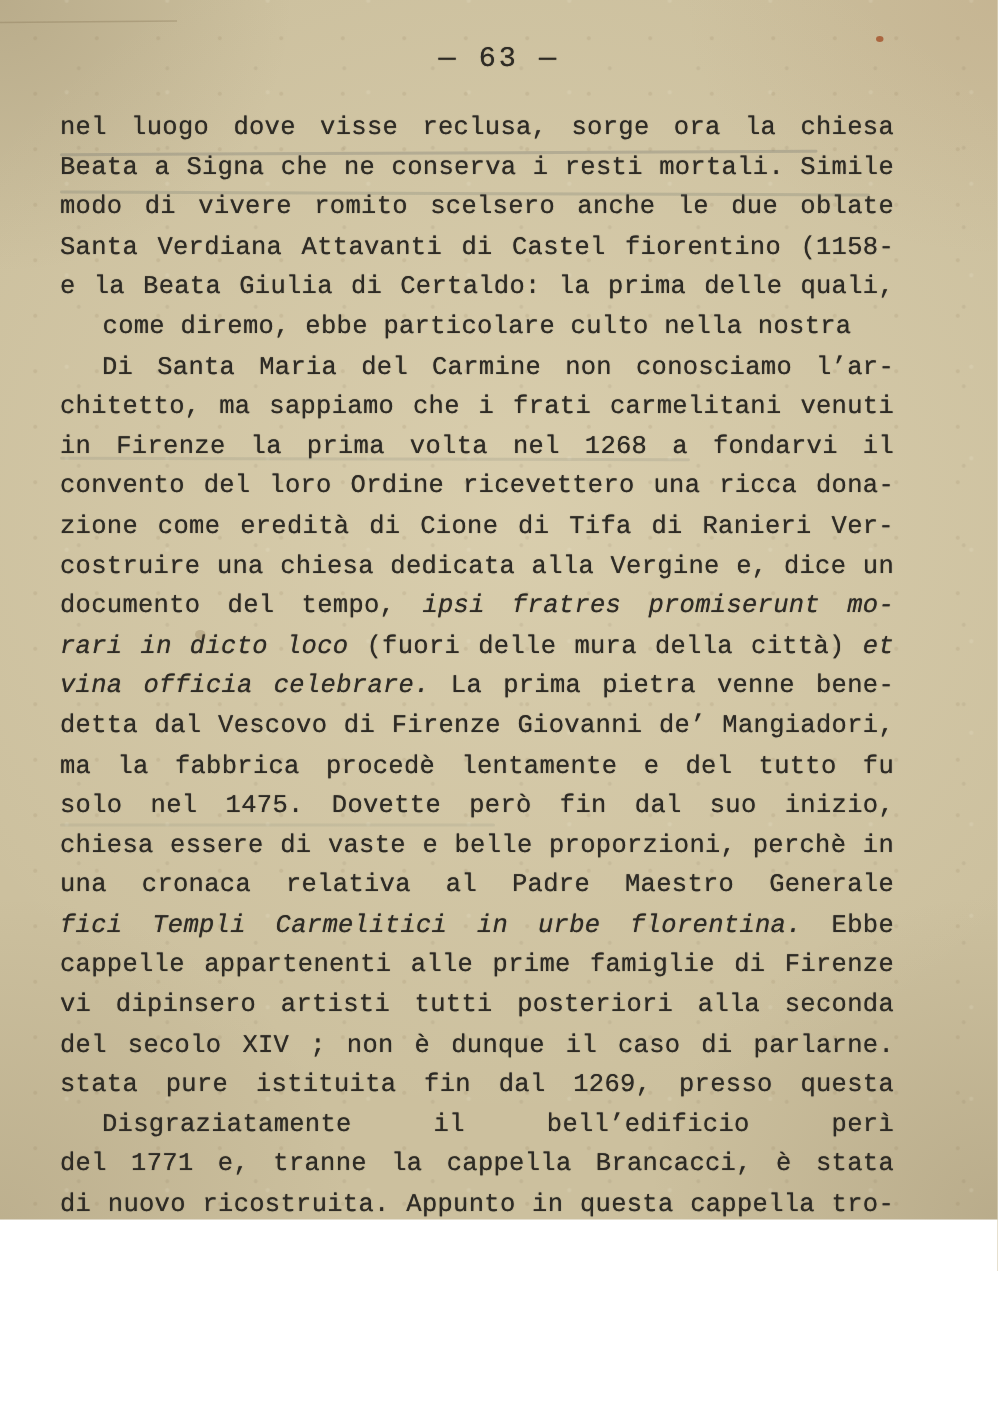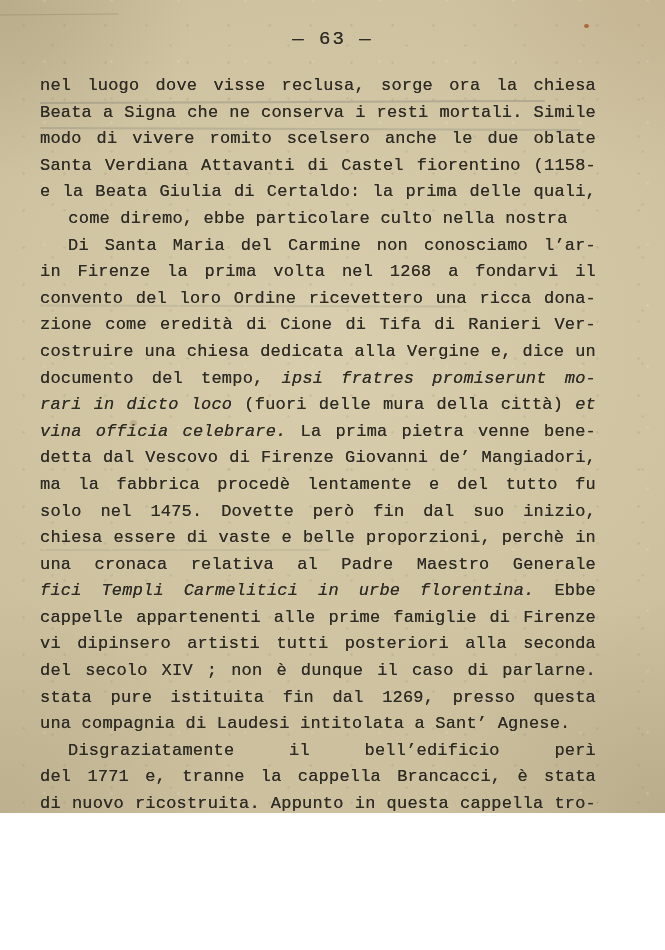--- a/index.html
+++ b/index.html
@@ -91,38 +91,38 @@
   <div class="header">— 63 —</div>
 
   <div class="body-text">
       <div class="line"><span class="">nel luogo dove visse reclusa, sorge ora la chiesa della</span></div>
       <div class="line"><span class="">Beata a Signa che ne conserva i resti mortali. Simile</span></div>
       <div class="line"><span class="">modo di vivere romito scelsero anche le due oblate</span></div>
       <div class="line"><span class="">Santa Verdiana Attavanti di Castel fiorentino (1158-1222)</span></div>
       <div class="line"><span class="">e la Beata Giulia di Certaldo: la prima delle quali,</span></div>
       <div class="line end"><span class="">come diremo, ebbe particolare culto nella nostra città.</span></div>
       <div class="line indent"><span class="">Di Santa Maria del Carmine non conosciamo l’ar-</span></div>
+      <div class="line"><span class="">chitetto, ma sappiamo che i frati carmelitani venuti</span></div>
       <div class="line"><span class="">in Firenze la prima volta nel 1268 a fondarvi il sesto</span></div>
       <div class="line"><span class="">convento del loro Ordine ricevettero una ricca dona-</span></div>
       <div class="line"><span class="">zione come eredità di Cione di Tifa di Ranieri Ver-</span></div>
       <div class="line"><span class="">costruire una chiesa dedicata alla Vergine e, dice un</span></div>
       <div class="line"><span class="">documento del tempo, </span><span class="it">ipsi fratres promiserunt mo-</span></div>
       <div class="line"><span class="it">rari in dicto loco </span><span class="">(fuori delle mura della città) </span><span class="it">et di-</span></div>
       <div class="line"><span class="it">vina officia celebrare. </span><span class="">La prima pietra venne bene-</span></div>
       <div class="line"><span class="">detta dal Vescovo di Firenze Giovanni de’ Mangiadori,</span></div>
       <div class="line"><span class="">ma la fabbrica procedè lentamente e del tutto fu finita</span></div>
       <div class="line"><span class="">solo nel 1475. Dovette però fin dal suo inizio, questa</span></div>
       <div class="line"><span class="">chiesa essere di vaste e belle proporzioni, perchè in</span></div>
       <div class="line"><span class="">una cronaca relativa al Padre Maestro Generale Gallico</span></div>
       <div class="line"><span class="it">fici Templi Carmelitici in urbe florentina. </span><span class="">Ebbe molte</span></div>
       <div class="line"><span class="">cappelle appartenenti alle prime famiglie di Firenze e</span></div>
       <div class="line"><span class="">vi dipinsero artisti tutti posteriori alla seconda metà</span></div>
       <div class="line"><span class="">del secolo XIV ; non è dunque il caso di parlarne. Era</span></div>
       <div class="line"><span class="">stata pure istituita fin dal 1269, presso questa chiesa,</span></div>
-      <div class="line end"><span class="">una compagnia di Laudesi intitolata a Sant’ Agnese.</span></div>
       <div class="line indent"><span class="">Disgraziatamente il bell’edificio perì nell’incendio</span></div>
       <div class="line"><span class="">del 1771 e, tranne la cappella Brancacci, è stata tutta</span></div>
       <div class="line"><span class="">di nuovo ricostruita. Appunto in questa cappella tro-</span></div>
     </div>
 
   <div class="pencil-mark" style="left:40px; top:101px; width:505px; transform:rotate(-0.25deg);"></div>
   <div class="pencil-mark" style="left:40px; top:128px; width:540px; transform:rotate(0.2deg); opacity:0.8;"></div>
   <div class="pencil-mark" style="left:40px; top:305px; width:420px; transform:rotate(0.15deg); opacity:0.55;"></div>
   <div class="pencil-mark" style="left:40px; top:549px; width:290px; opacity:0.4;"></div>
 

